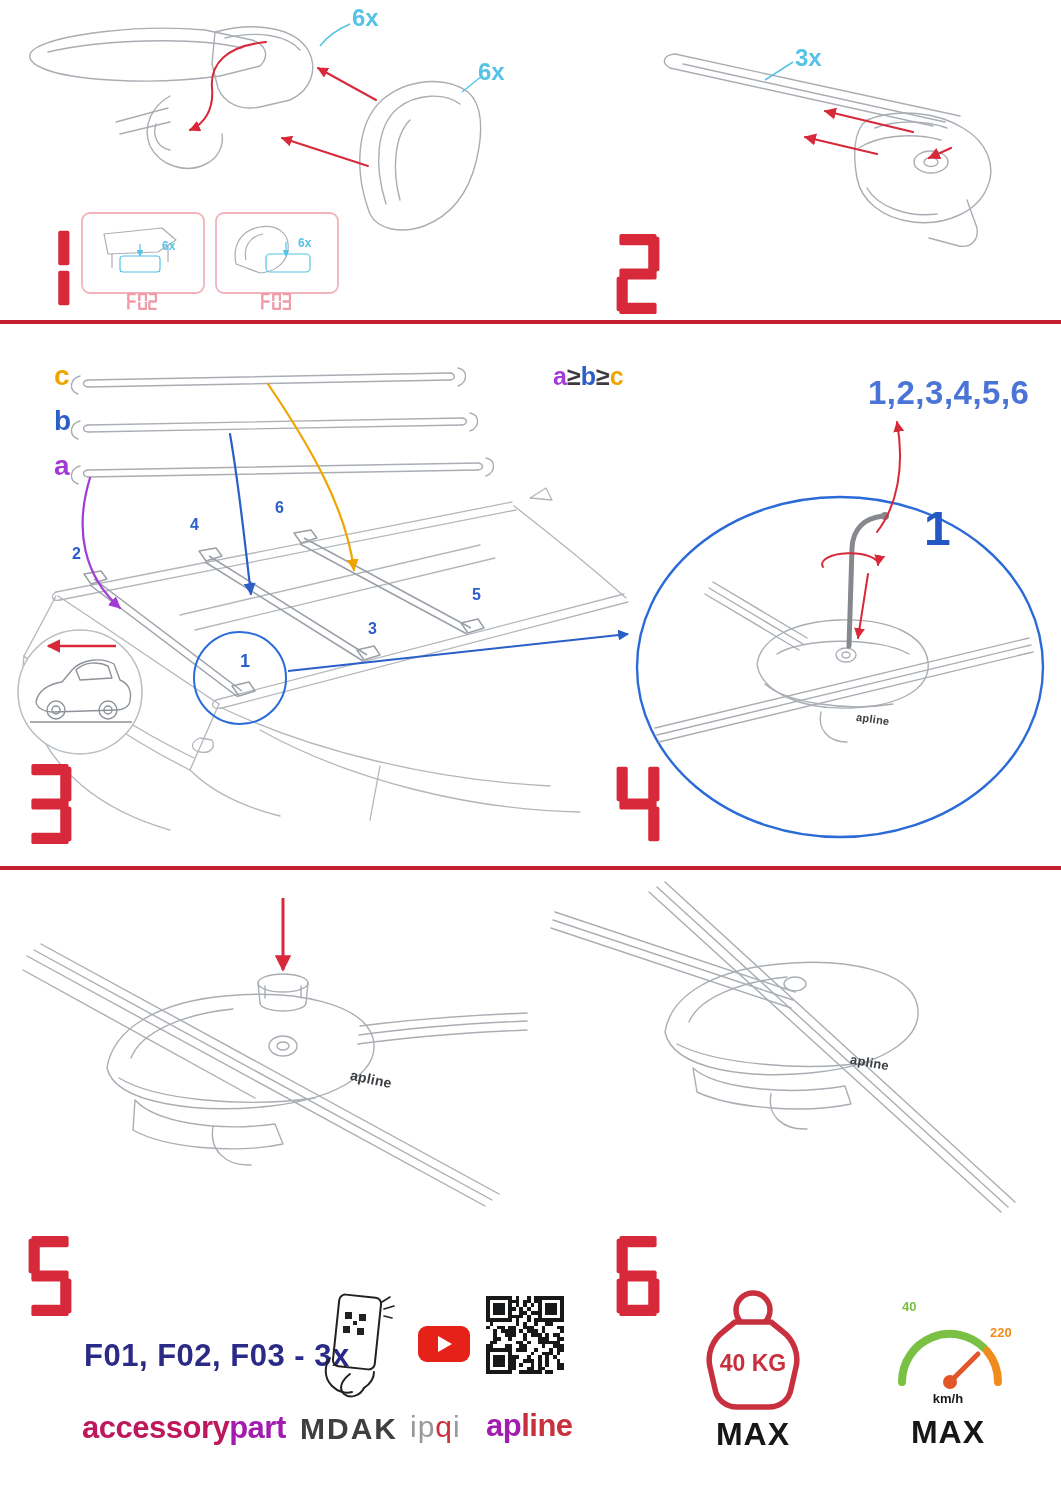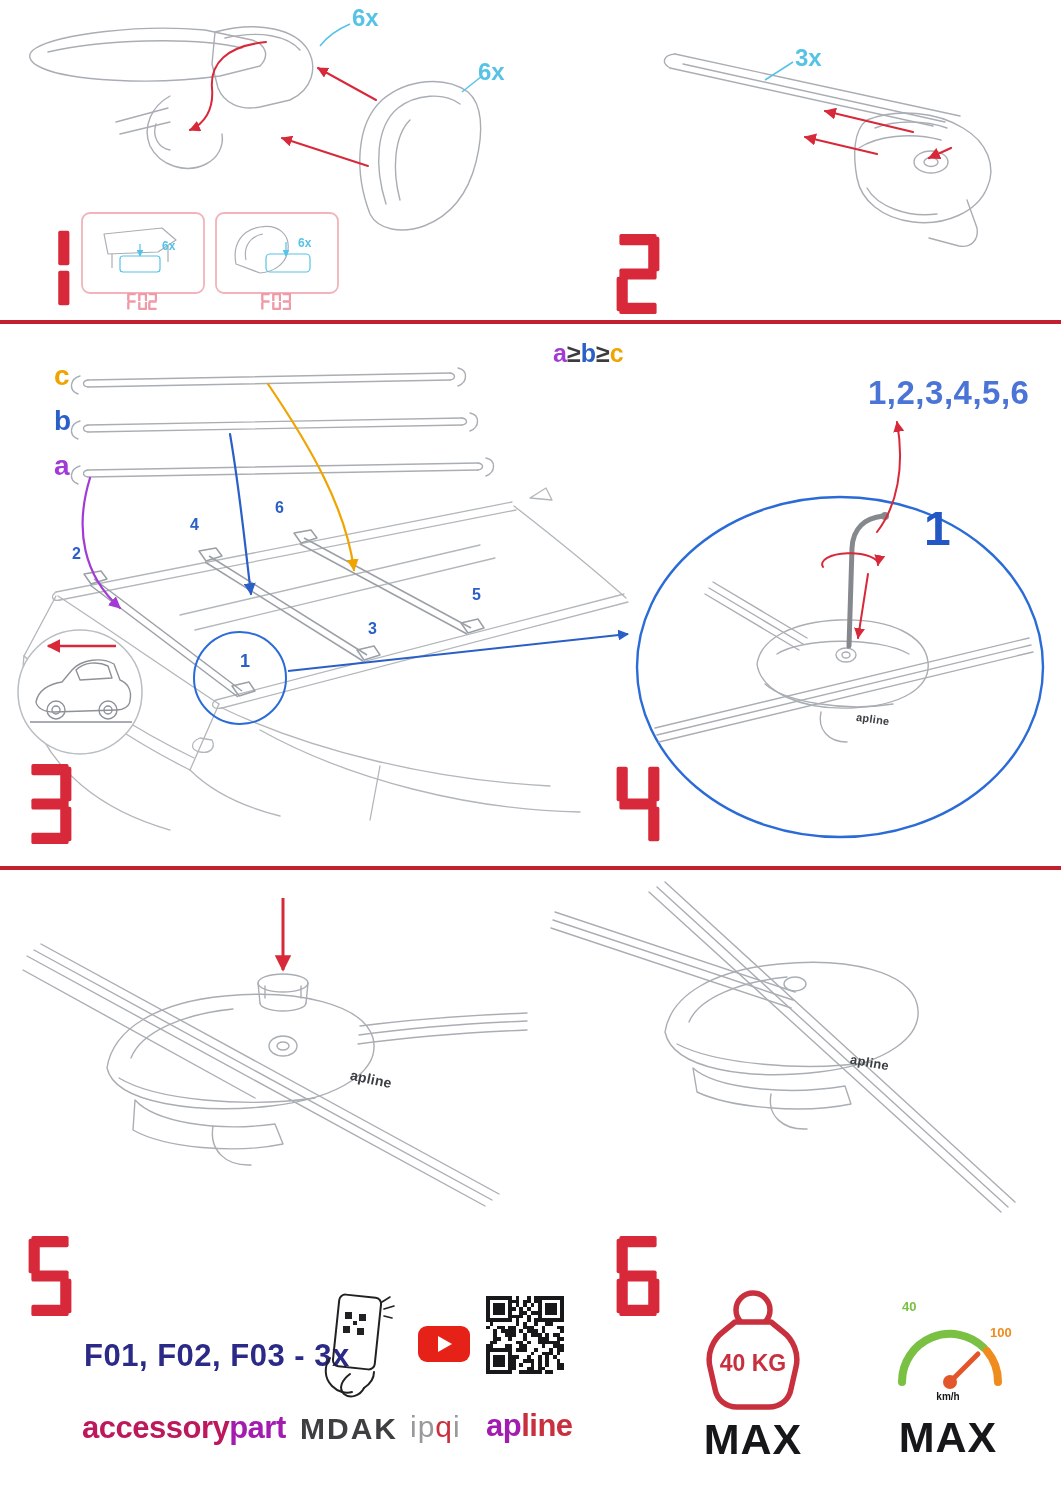--- a/index.html
+++ b/index.html
@@ -16,24 +16,24 @@
 .bar-label{position:absolute;font-size:28px;font-weight:700;line-height:1}
 .pos{position:absolute;font-size:16px;font-weight:700;color:#2b5fc8;line-height:1}
 .rule{position:absolute;font-size:25px;font-weight:700;line-height:1}
 .rule .ge{color:#3c3c3e}
 .seq{position:absolute;font-size:33px;font-weight:700;color:#4a74d6;letter-spacing:.5px;line-height:1}
 .big-one{position:absolute;font-size:48px;font-weight:700;color:#2257c4;line-height:1}
 .parts-line{position:absolute;font-size:31px;font-weight:700;color:#2b2b87;letter-spacing:.5px;line-height:1}
 .foot-logo{position:absolute;font-weight:700;color:#3c4044;letter-spacing:.3px;line-height:1}
 .brand{position:absolute;font-weight:700;line-height:1;letter-spacing:-.5px}
 .center{text-align:center}
-.max{position:absolute;font-size:43px;font-weight:700;color:#17171a;letter-spacing:1px;line-height:1}
+.max{position:absolute;font-size:32px;font-weight:700;color:#17171a;letter-spacing:1px;line-height:1}
 .kg{position:absolute;font-size:23px;font-weight:700;color:#c8303e;line-height:1}
 .gauge-lbl{position:absolute;font-size:13px;font-weight:700;line-height:1}
-.kmh{position:absolute;font-size:10px;font-weight:700;color:#17171a;line-height:1}
+.kmh{position:absolute;font-size:13px;font-weight:700;color:#17171a;line-height:1}
 </style>
 </head>
 <body>
 
 <div id="page">
 
   
   <svg width="0" height="0" style="position:absolute">
     <defs>
       <marker id="ar-red" viewBox="0 0 10 10" refX="9" refY="5" markerWidth="5.5" markerHeight="5.5" orient="auto">
@@ -279,21 +279,21 @@
         </g>
         <path d="M106,296 L38,296" stroke="#d8293a" stroke-width="2.5" fill="none" marker-end="url(#ar-red)"></path>
       </g>
 
       <circle cx="230" cy="328" r="46" fill="none" stroke="#2b6bd8" stroke-width="2"></circle>
       <path d="M278,321 L618,284" stroke="#2b5fc8" stroke-width="2" fill="none" marker-end="url(#ar-blue)"></path>
     </svg>
     <span class="bar-label" style="left:54px;top:362px;color:#efa400">c</span>
     <span class="bar-label" style="left:54px;top:407px;color:#2b5fc8">b</span>
     <span class="bar-label" style="left:54px;top:452px;color:#a23bd6">a</span>
-    <div class="rule" style="left:553px;top:341px">
+    <div class="rule" style="left:553px;top:364px">
       <span style="color:#a23bd6">a</span><span class="ge">≥</span><span style="color:#2b5fc8">b</span><span class="ge">≥</span><span style="color:#efa400">c</span>
     </div>
     <span class="pos" style="left:72px;top:546px">2</span>
     <span class="pos" style="left:190px;top:517px">4</span>
     <span class="pos" style="left:275px;top:500px">6</span>
     <span class="pos" style="left:368px;top:621px">3</span>
     <span class="pos" style="left:472px;top:587px">5</span>
     <span class="pos" style="left:240px;top:652px;font-size:18px">1</span>
     <div class="lcd numeral" style="left:28px;top:764px">
         <svg viewBox="0 0 46 86" fill="currentColor" xmlns="http://www.w3.org/2000/svg">
@@ -710,18 +710,18 @@
 
     <svg class="art" style="left:886px;top:1294px" width="124" height="104" viewBox="0 0 124 104">
       <g fill="none" stroke-linecap="round">
         <path d="M16,88 A48,48 0 0 1 98,54" stroke="#7ac143" stroke-width="8"></path>
         <path d="M101,57 A48,48 0 0 1 112,88" stroke="#f08c1e" stroke-width="8"></path>
       </g>
       <path d="M64,88 L92,60" stroke="#e2562a" stroke-width="5" stroke-linecap="round"></path>
       <circle cx="64" cy="88" r="7" fill="#e2562a"></circle>
     </svg>
     <span class="gauge-lbl" style="left:902px;top:1300px;color:#7ac143">40</span>
-    <span class="gauge-lbl" style="left:990px;top:1326px;color:#f08c1e">100</span>
+    <span class="gauge-lbl" style="left:990px;top:1326px;color:#f08c1e">220</span>
     <span class="kmh center" style="left:886px;top:1392px;width:124px;display:inline-block">km/h</span>
     <span class="max center" style="left:886px;top:1416px;width:124px;display:inline-block">MAX</span>
   </section>
 
 </div>
 
 </body></html>

